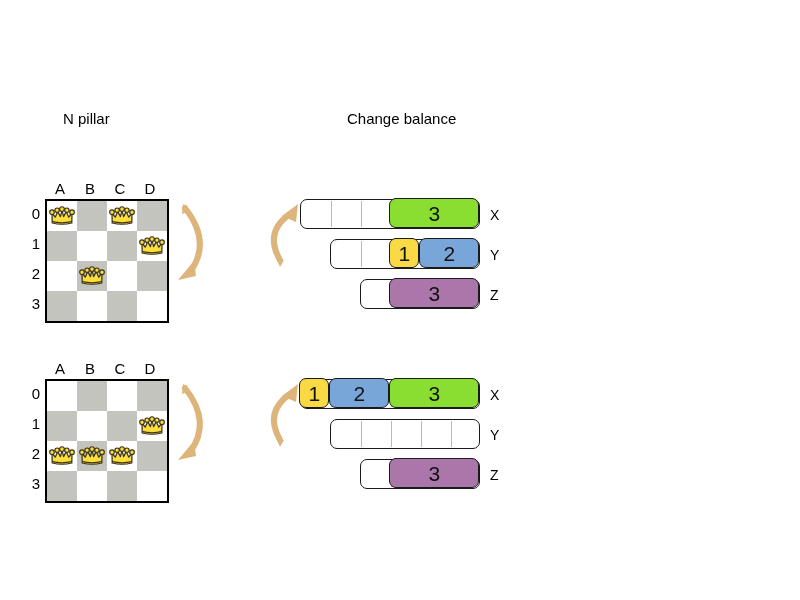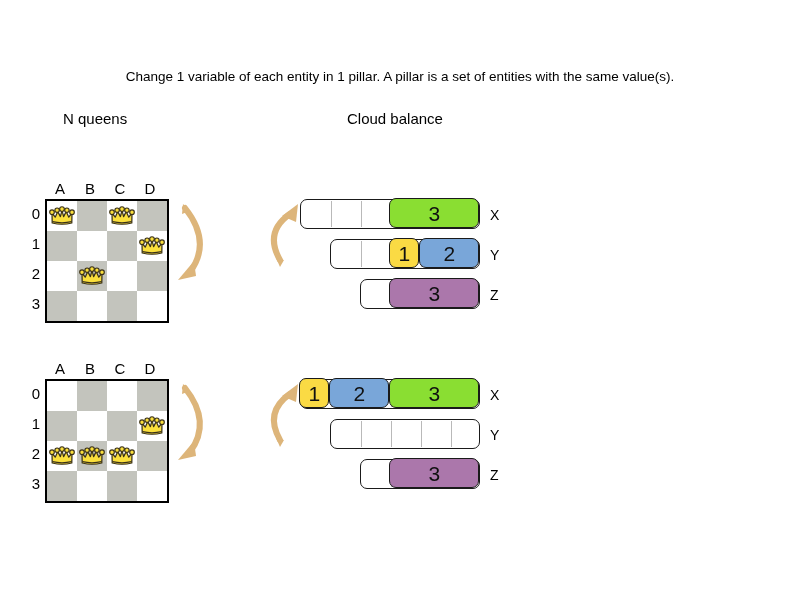--- a/index.html
+++ b/index.html
@@ -46,24 +46,23 @@
   .barlab{position:absolute;font-size:14px;line-height:16px;}
 
   .arrow{position:absolute;}
   .arrow svg{display:block;overflow:visible;}
 </style>
 </head>
 <body>
 
 <div class="stage">
 
-  <div class="subtitle">Change 1 variable of each entity in 1 pillar. A pillar is a set of entities with the same value(s).</div>
-
-  <div class="section-head head-queens">N queens</div>
-  <div class="section-head head-cloud">Cloud balance</div>
+
+  <div class="section-head head-queens">N pillar</div>
+  <div class="section-head head-cloud">Change balance</div>
 
   <div id="dyn">
       <div class="collab" style="left: 45px; top: 181px;">A</div>
       <div class="collab" style="left: 75px; top: 181px;">B</div>
       <div class="collab" style="left: 105px; top: 181px;">C</div>
       <div class="collab" style="left: 135px; top: 181px;">D</div>
       <div class="rowlab" style="left: 24px; top: 206px;">0</div>
       <div class="rowlab" style="left: 24px; top: 236px;">1</div>
       <div class="rowlab" style="left: 24px; top: 266px;">2</div>
       <div class="rowlab" style="left: 24px; top: 296px;">3</div>

